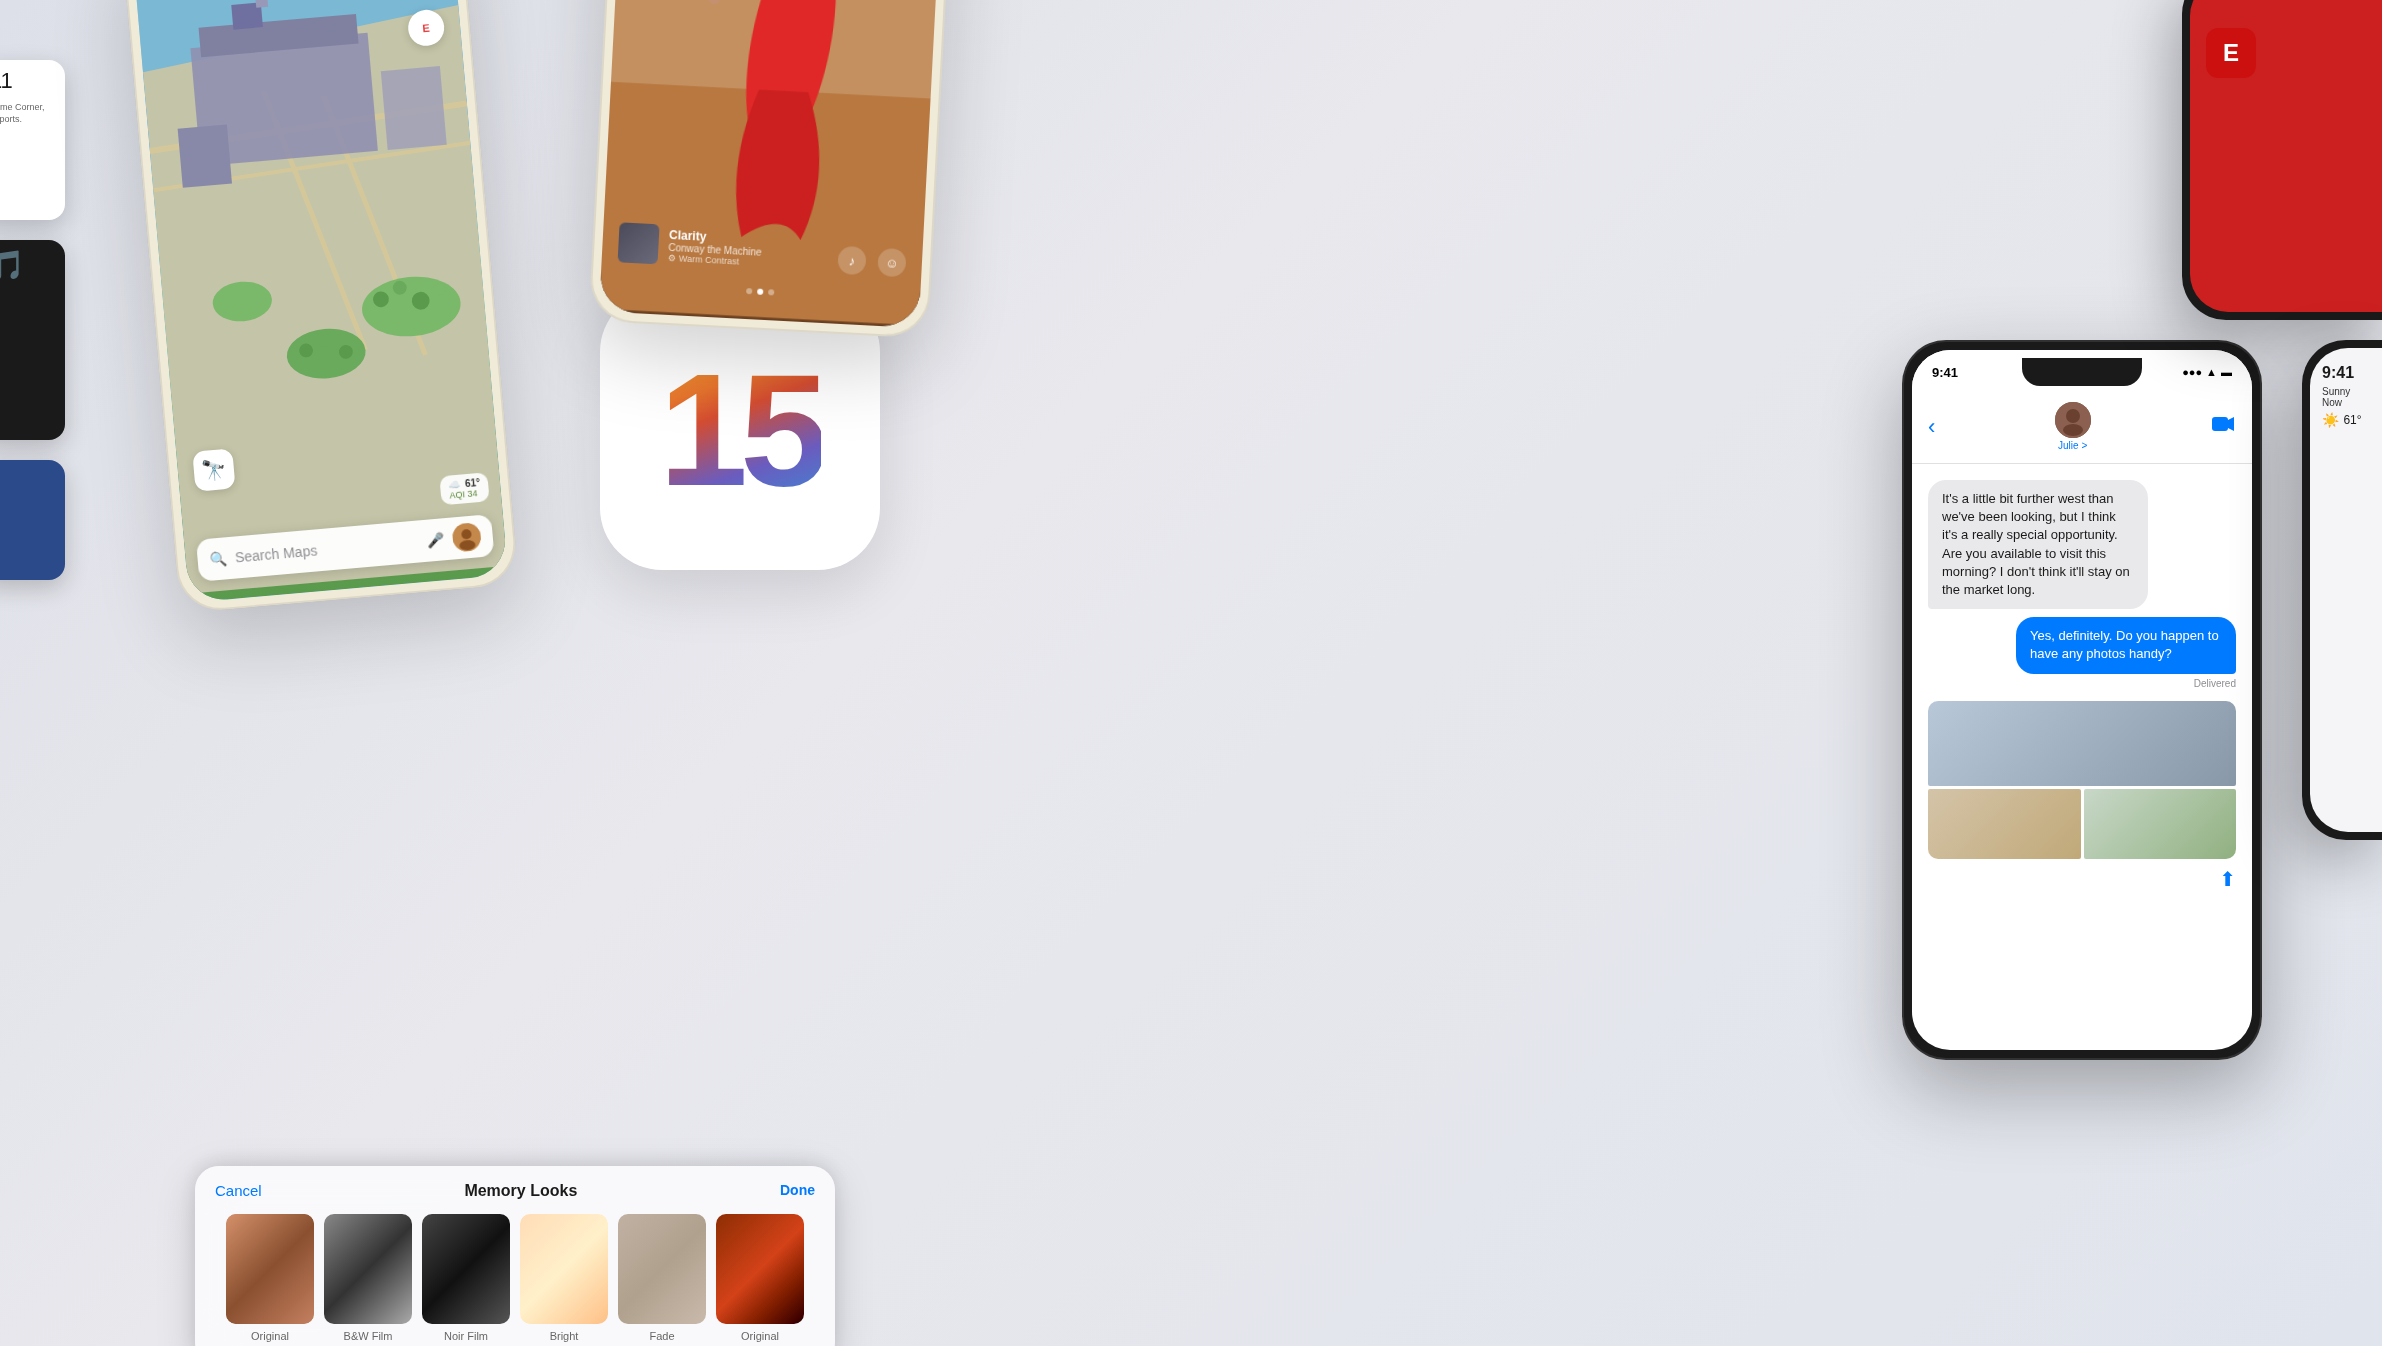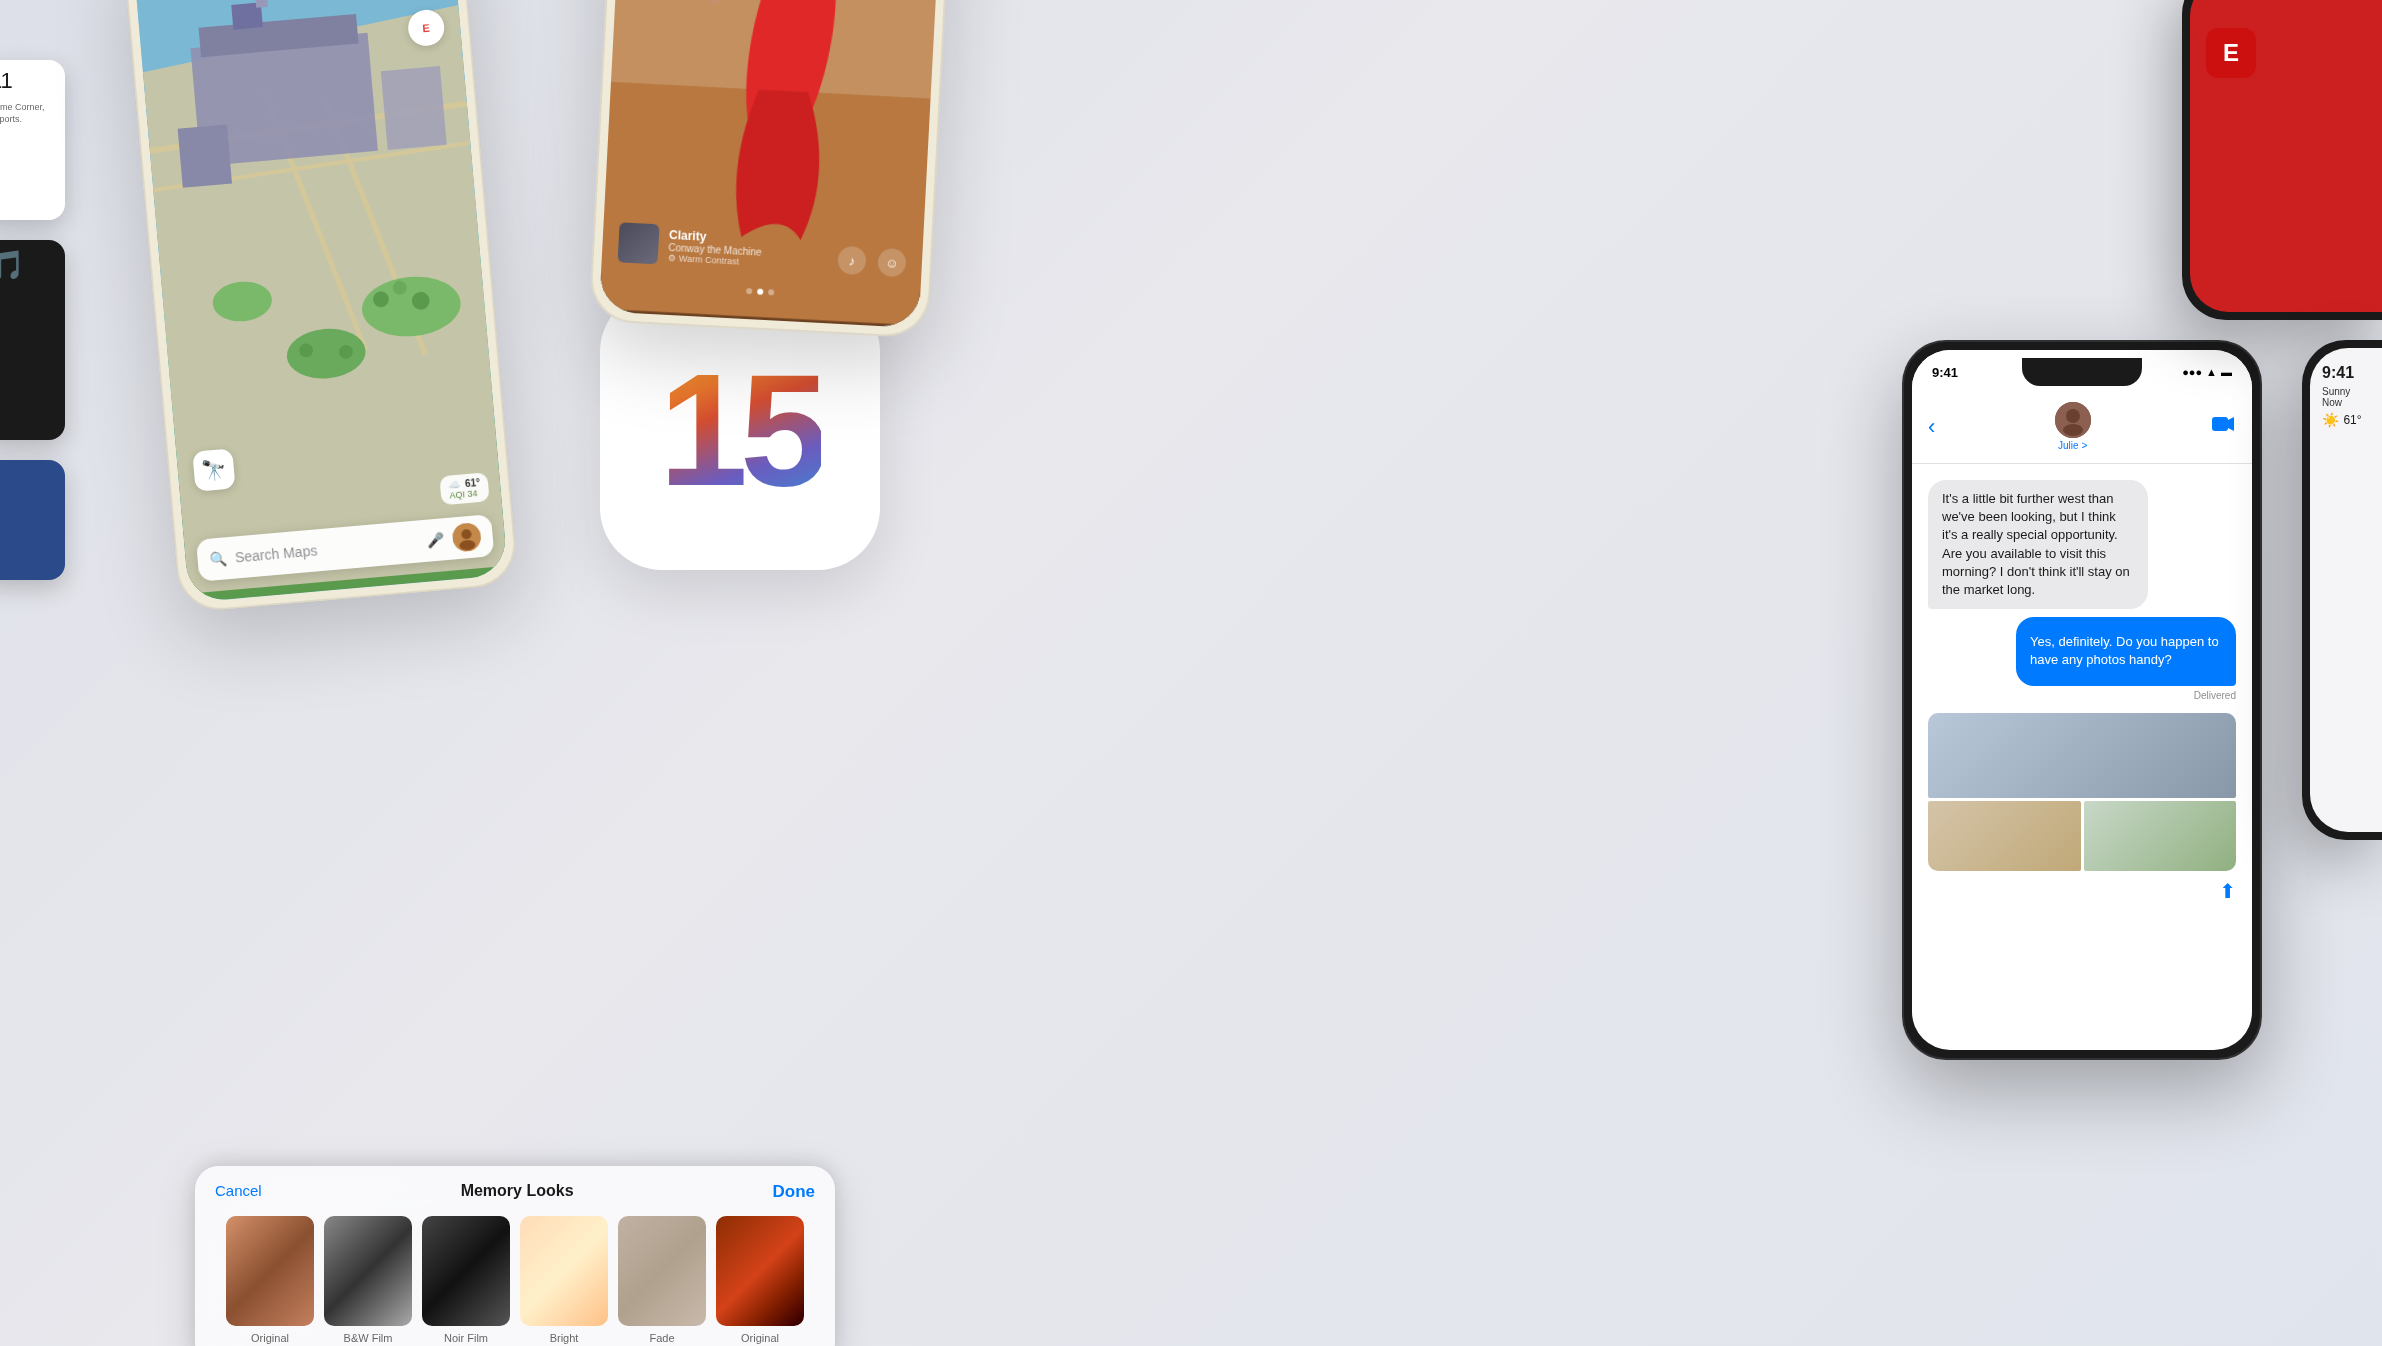--- a/index.html
+++ b/index.html
@@ -365,21 +365,21 @@
       font-size: 13px;
       color: #1a1a1a;
       max-width: 220px;
       margin-bottom: 8px;
       line-height: 1.4;
     }
 
     .msg-bubble-sent {
       background: #007aff;
       border-radius: 18px 18px 4px 18px;
-      padding: 16px 14px;
+      padding: 10px 14px;
       font-size: 13px;
       color: white;
       max-width: 220px;
       margin-left: auto;
       margin-bottom: 4px;
       line-height: 1.4;
     }
 
     .msg-delivered {
       font-size: 10px;
@@ -490,21 +490,21 @@
     }
 
     .memory-title {
       font-size: 16px;
       font-weight: 600;
       color: #1a1a1a;
     }
 
     .memory-done {
       color: #007aff;
-      font-size: 17px;
+      font-size: 14px;
       font-weight: 600;
     }
 
     .memory-filters {
       display: flex;
       gap: 10px;
       overflow: hidden;
       justify-content: center;
     }
 

